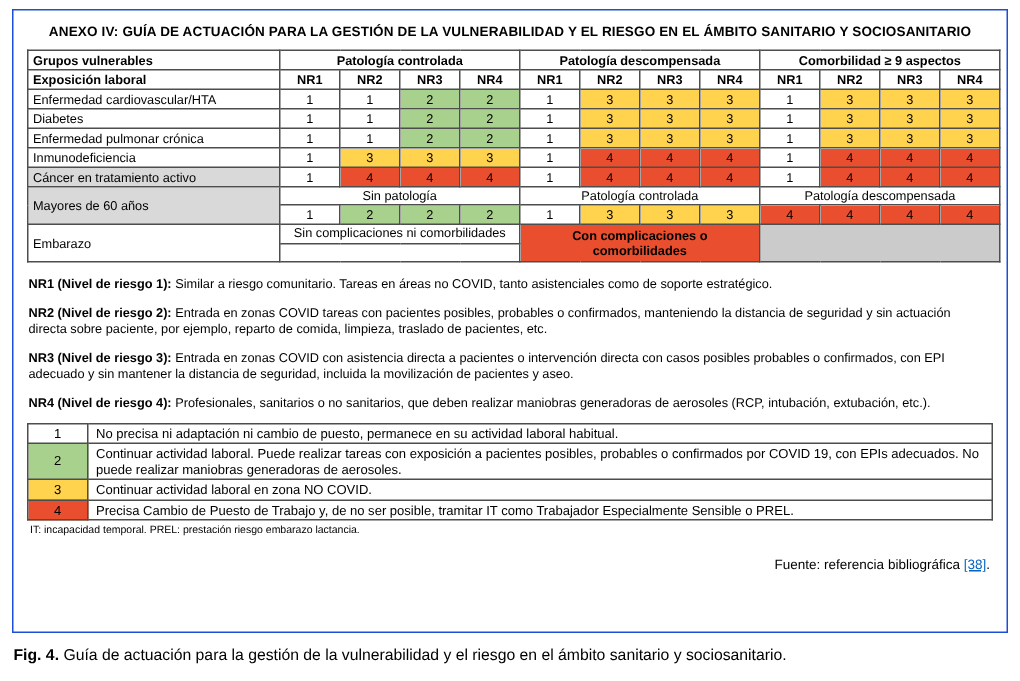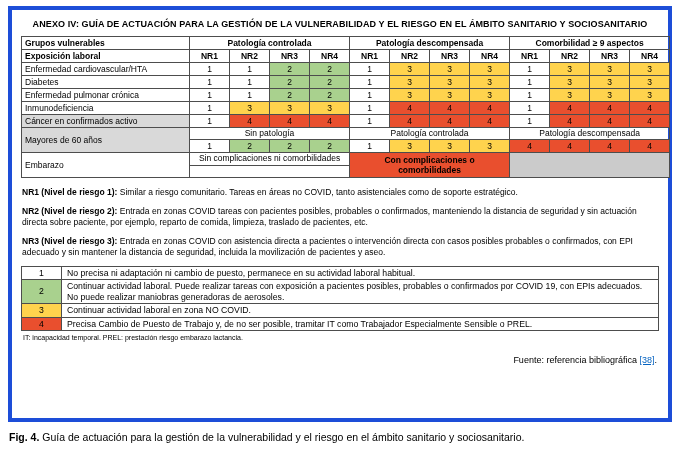--- a/index.html
+++ b/index.html
@@ -2,21 +2,21 @@
 <html style="--green: #A9D18E; --yellow: #FFD34D; --red: #E94F2E; --grey: #D9D9D9; --greyblock: #CBCBCB; --link: #0563C1;"><head>
 <meta charset="utf-8">
 <style>
   :root{
     --green:#A9D18E; --yellow:#FFD34D; --red:#E94F2E;
     --grey:#D9D9D9; --greyblock:#CBCBCB; --link:#0563C1;
   }
   *{box-sizing:border-box;}
   body{margin:0;background:#ffffff;color:#000;font-family:"Liberation Sans",sans-serif;}
   .page{width:680px;height:454px;padding:6px 8px 0 8px;background:#fff;overflow:hidden;}
-  .figure-box{border:4px solid #1d4ed8;padding:5px 9px 8px 9px;min-height:416px;}
+  .figure-box{border:1px solid #1d4ed8;padding:5px 9px 8px 9px;min-height:416px;}
   .fig-title{text-align:center;font-weight:bold;font-size:9px;margin:4px 6px 7px 6px;letter-spacing:0.1px;}
   table.main{border-collapse:collapse;table-layout:fixed;width:100%;}
   table.main td{border:1px solid #4d4d4d;font-size:8.5px;padding:1px 3px;height:12px;vertical-align:middle;overflow:hidden;}
   td.lbl{text-align:left;white-space:nowrap;}
   td.bold{font-weight:bold;}
   td.ghdr{font-weight:bold;text-align:center;}
   td.nrh{font-weight:bold;text-align:center;padding:1px 1px;}
   td.v{text-align:center;}
   td.grey-lbl{background:var(--grey);}
   td.subhdr{font-weight:normal;text-align:center;white-space:normal;line-height:1.1;}
@@ -140,21 +140,21 @@
         <td class="v val-1">1</td>
         <td class="v val-4">4</td>
         <td class="v val-4">4</td>
         <td class="v val-4">4</td>
         <td class="v val-1">1</td>
         <td class="v val-4">4</td>
         <td class="v val-4">4</td>
         <td class="v val-4">4</td>
       </tr>
       <tr>
-        <td class="lbl grey-lbl">Cáncer en confirmados activo</td>
+        <td class="lbl grey-lbl">Cáncer en tratamiento activo</td>
         <td class="v val-1">1</td>
         <td class="v val-4">4</td>
         <td class="v val-4">4</td>
         <td class="v val-4">4</td>
         <td class="v val-1">1</td>
         <td class="v val-4">4</td>
         <td class="v val-4">4</td>
         <td class="v val-4">4</td>
         <td class="v val-1">1</td>
         <td class="v val-4">4</td>
@@ -192,20 +192,21 @@
       <tr>
         <td colspan="4"></td>
       </tr>
     </tbody>
       </table>
 
     <div class="nr-defs">
       <p class="nr-def"><span class="term">NR1 (Nivel de riesgo 1):</span> <span>Similar a riesgo comunitario. Tareas en áreas no COVID, tanto asistenciales como de soporte estratégico.</span></p>
       <p class="nr-def"><span class="term">NR2 (Nivel de riesgo 2):</span> <span>Entrada en zonas COVID tareas con pacientes posibles, probables o confirmados, manteniendo la distancia de seguridad y sin actuación directa sobre paciente, por ejemplo, reparto de comida, limpieza, traslado de pacientes, etc.</span></p>
       <p class="nr-def"><span class="term">NR3 (Nivel de riesgo 3):</span> <span>Entrada en zonas COVID con asistencia directa a pacientes o intervención directa con casos posibles probables o confirmados, con EPI adecuado y sin mantener la distancia de seguridad, incluida la movilización de pacientes y aseo.</span></p>
+      <p class="nr-def"><span class="term">NR4 (Nivel de riesgo 4):</span> <span>Profesionales, sanitarios o no sanitarios, que deben realizar maniobras generadoras de aerosoles (RCP, intubación, extubación, etc.).</span></p>
     </div>
 
     <table class="legend">
       <colgroup>
           <col style="width:40px">
           <col>
         </colgroup>
       <tbody>
           <tr>
         <td class="code v val-1">1</td>

